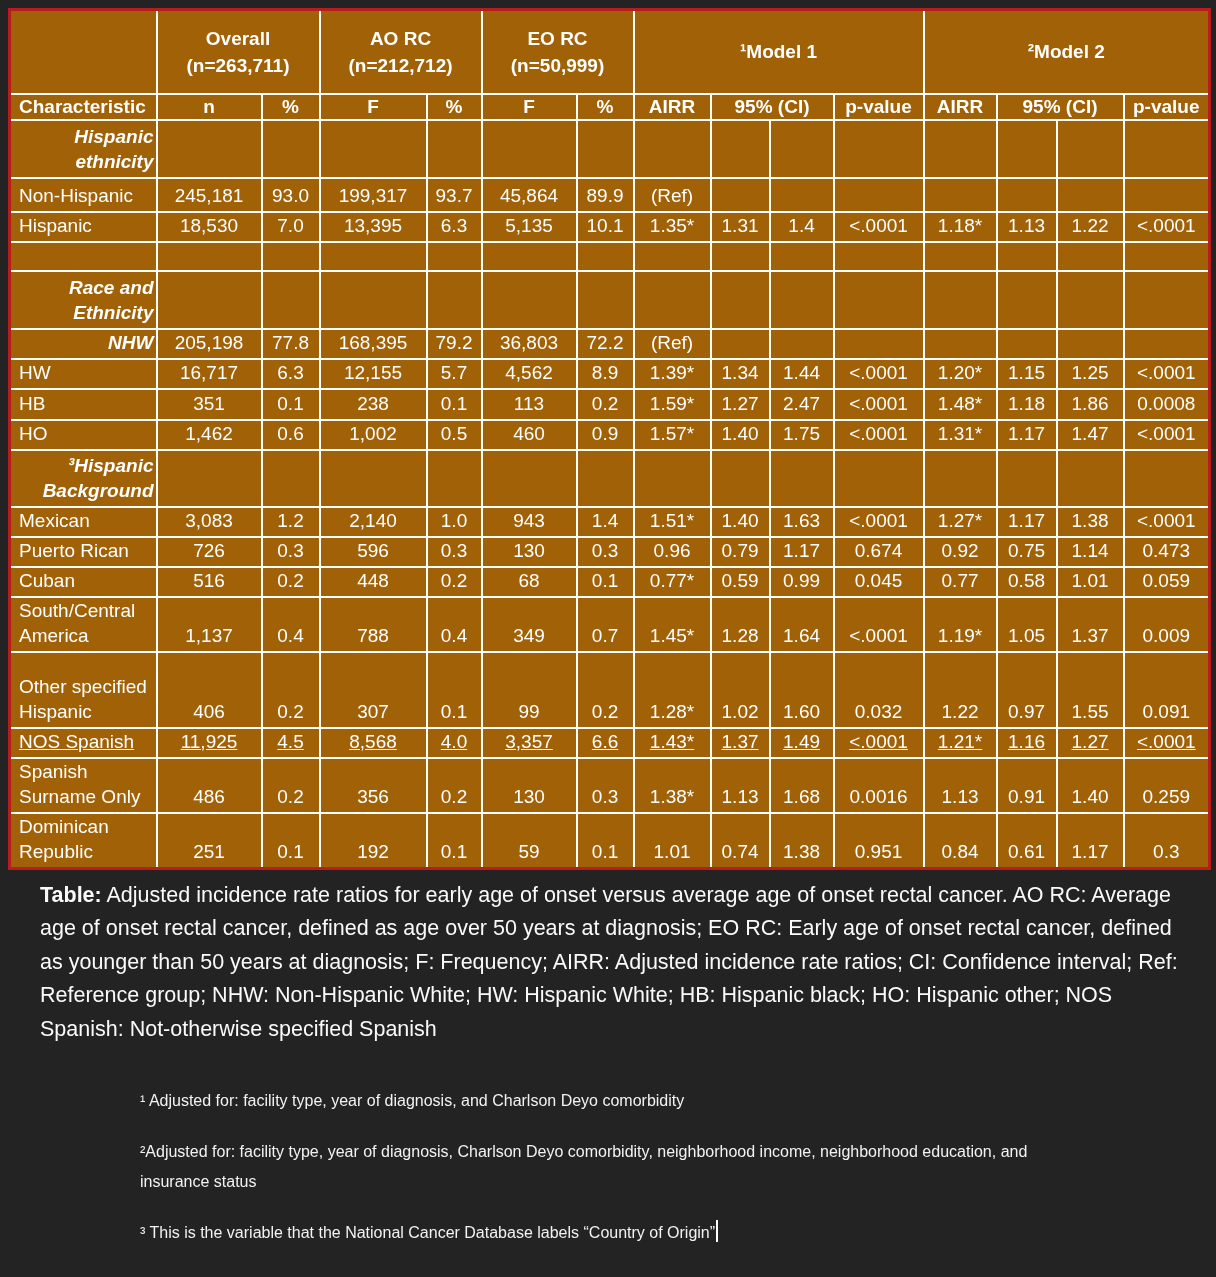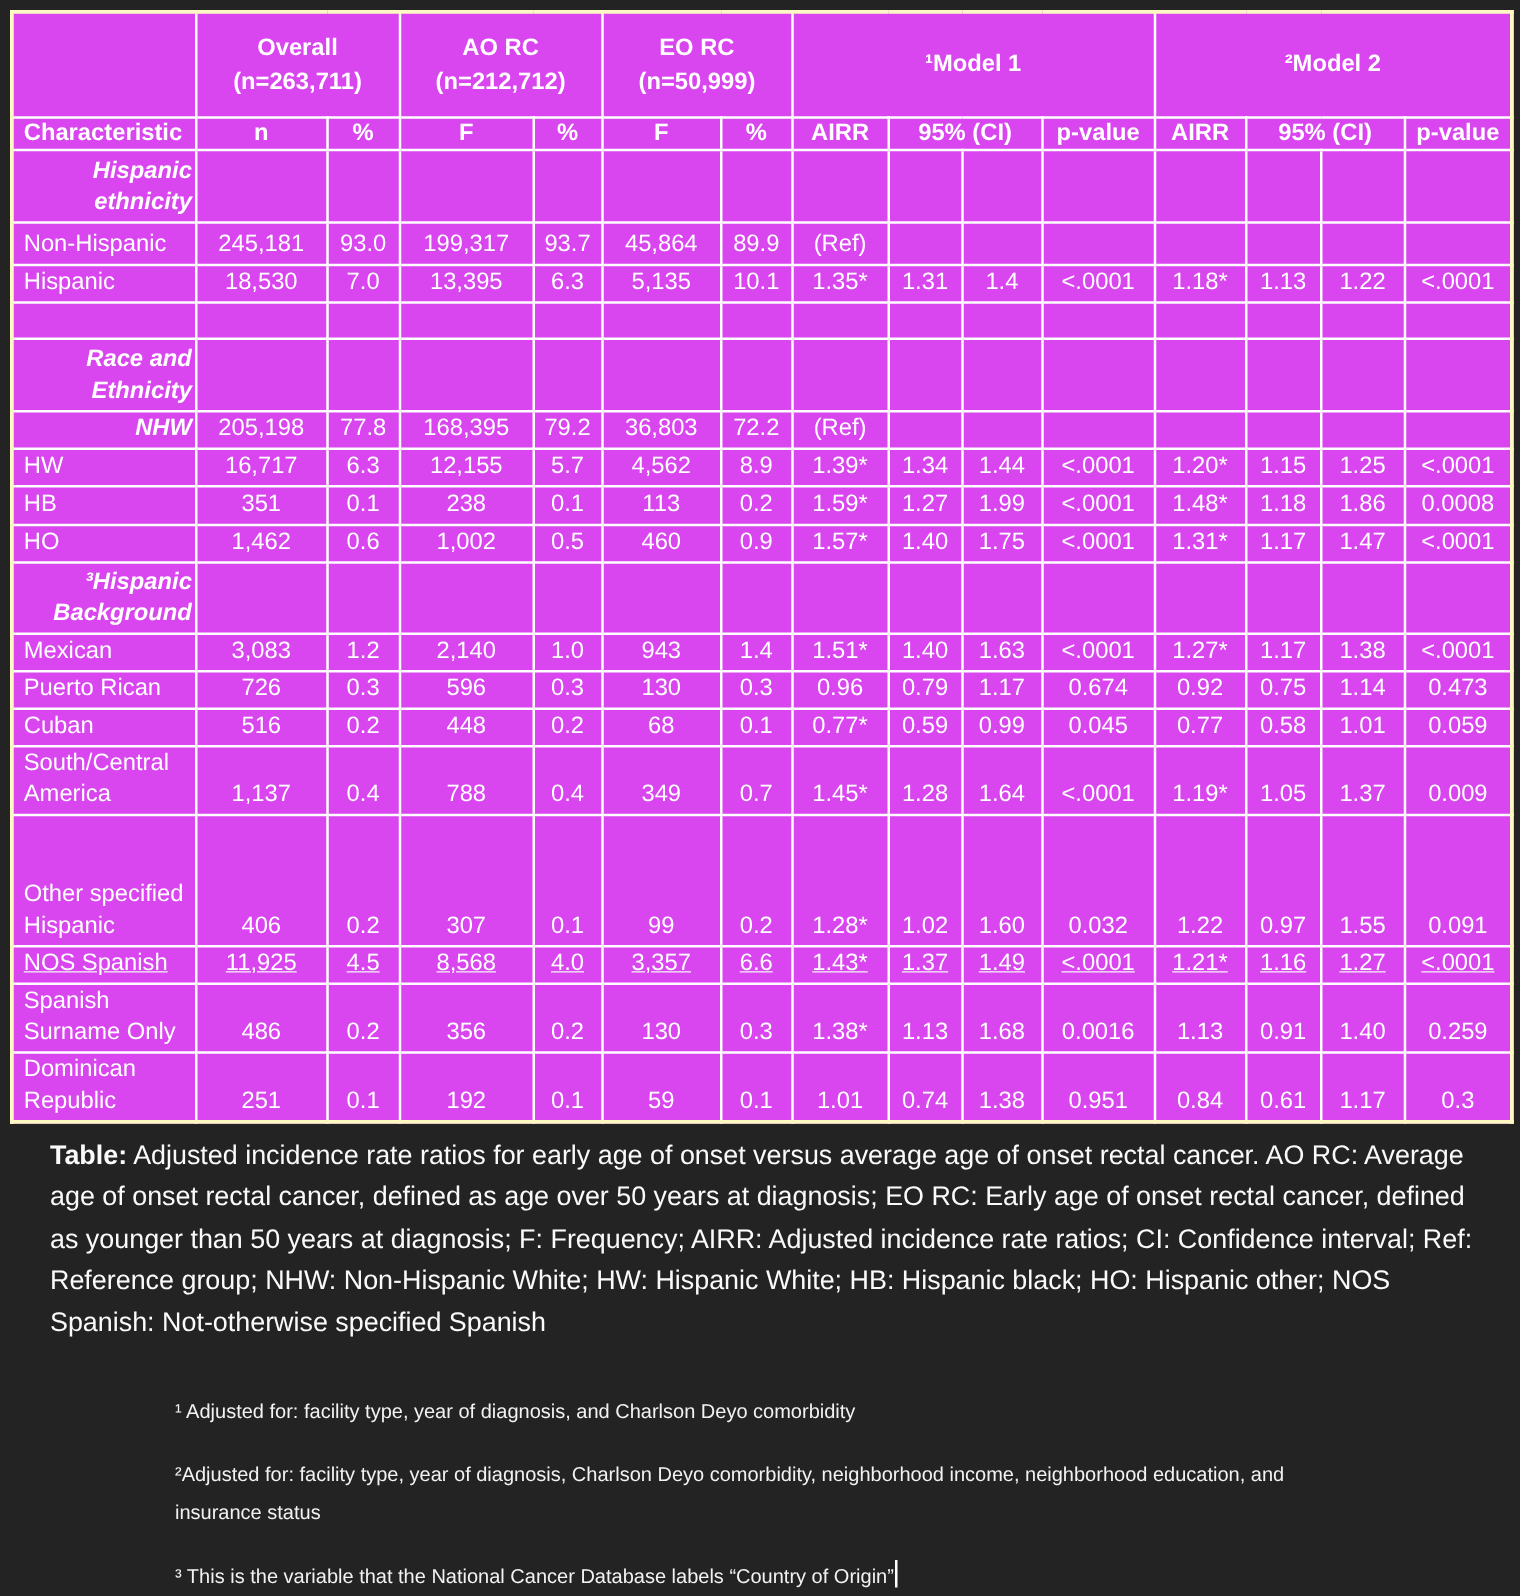--- a/index.html
+++ b/index.html
@@ -12,22 +12,22 @@
     color: #f5f5f5;
     overflow: hidden;
   }
   .doc { position: relative; width: 1216px; height: 1277px; }
 
   table.data-table {
     border-collapse: collapse;
     table-layout: fixed;
     width: 1200px;
     margin: 8px 0 0 8px;
-    background: #d946ef;
-    border: 3px solid #fef9c3;
+    background: #a16207;
+    border: 3px solid #b91c1c;
   }
   .data-table td, .data-table th {
     border: 2px solid #ffffff;
     font-size: 19px;
     color: #ffffff;
     overflow: hidden;
     padding: 0 4px;
   }
   .data-table thead th { font-weight: bold; text-align: center; vertical-align: middle; }
   tr.group-row { height: 84px; }
@@ -240,21 +240,21 @@
         <tr style="height: 31px;">
           <td class="lbl">HB</td>
           <td class="val">351</td>
           <td class="val">0.1</td>
           <td class="val">238</td>
           <td class="val">0.1</td>
           <td class="val">113</td>
           <td class="val">0.2</td>
           <td class="val">1.59*</td>
           <td class="val">1.27</td>
-          <td class="val">1.99</td>
+          <td class="val">2.47</td>
           <td class="val">&lt;.0001</td>
           <td class="val">1.48*</td>
           <td class="val">1.18</td>
           <td class="val">1.86</td>
           <td class="val">0.0008</td>
         </tr>
         <tr style="height: 30px;">
           <td class="lbl">HO</td>
           <td class="val">1,462</td>
           <td class="val">0.6</td>
@@ -349,21 +349,21 @@
           <td class="val">0.7</td>
           <td class="val">1.45*</td>
           <td class="val">1.28</td>
           <td class="val">1.64</td>
           <td class="val">&lt;.0001</td>
           <td class="val">1.19*</td>
           <td class="val">1.05</td>
           <td class="val">1.37</td>
           <td class="val">0.009</td>
         </tr>
-        <tr style="height: 105px;">
+        <tr style="height: 76px;">
           <td class="lbl">Other specified Hispanic</td>
           <td class="val">406</td>
           <td class="val">0.2</td>
           <td class="val">307</td>
           <td class="val">0.1</td>
           <td class="val">99</td>
           <td class="val">0.2</td>
           <td class="val">1.28*</td>
           <td class="val">1.02</td>
           <td class="val">1.60</td>

